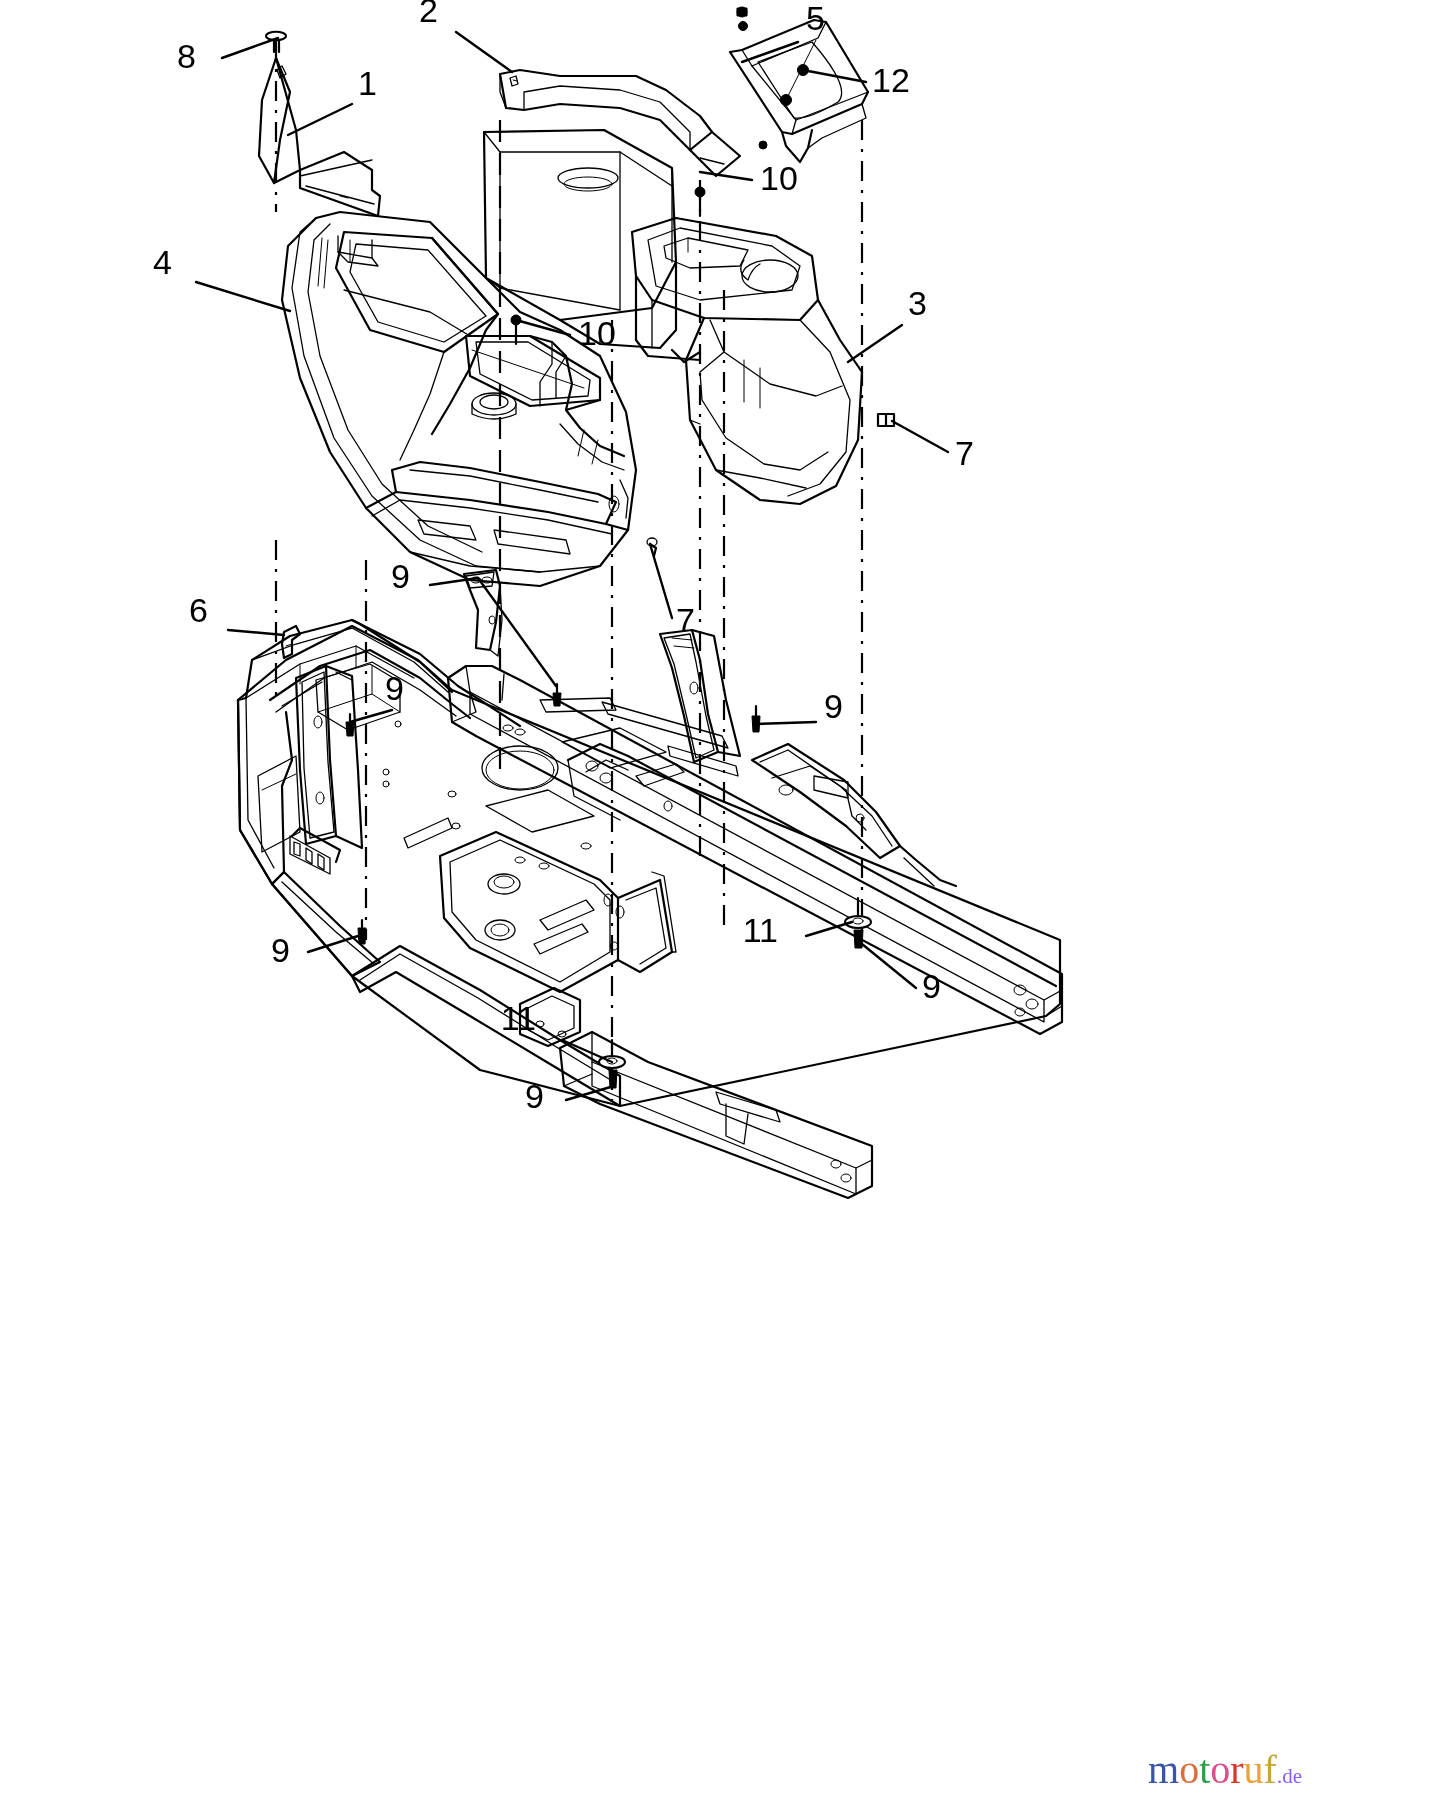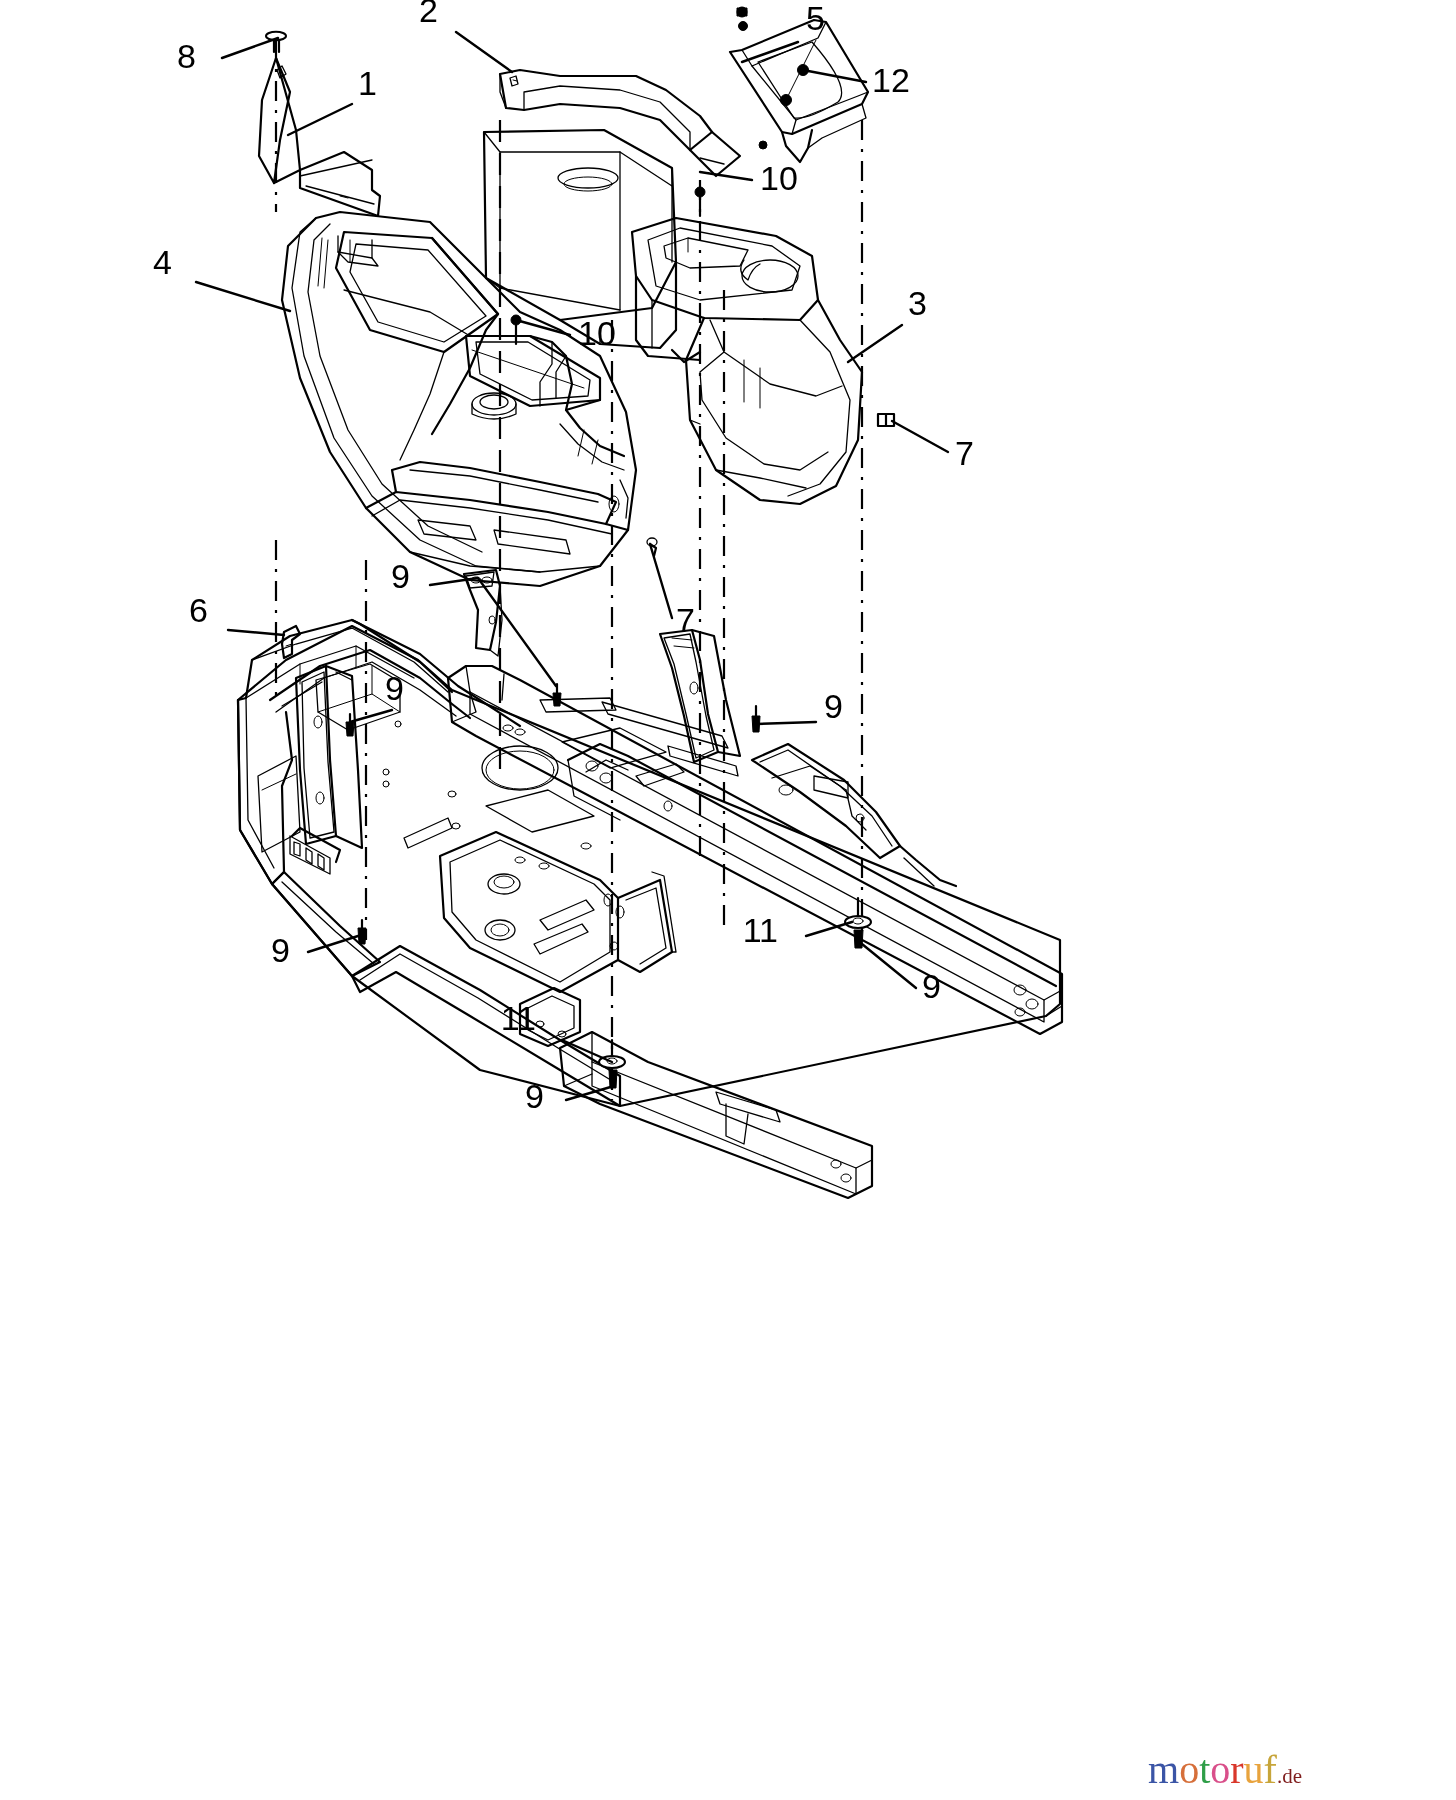--- a/index.html
+++ b/index.html
@@ -12,21 +12,21 @@
   .ln-hair{fill:none;stroke:#000;stroke-width:1;stroke-linejoin:round;stroke-linecap:round;}
   .leader{fill:none;stroke:#000;stroke-width:2.4;stroke-linecap:round;}
   .axis{fill:none;stroke:#000;stroke-width:2.2;stroke-dasharray:20 9 3 9;stroke-linecap:butt;}
   .axis2{fill:none;stroke:#000;stroke-width:2.2;stroke-dasharray:22 11;stroke-linecap:butt;}
   .solidfill{fill:#000;stroke:#000;stroke-width:1;}
   .whitefill{fill:#fff;stroke:#000;stroke-width:2;}
   #logo{position:absolute;left:1148px;top:1748px;width:290px;height:44px;
         font-family:"Liberation Serif",serif;font-size:40px;line-height:44px;white-space:nowrap;}
   #logo .l1{color:#3b55a6;} #logo .l2{color:#d66f3a;} #logo .l3{color:#2f9e48;}
   #logo .l4{color:#d94f8a;} #logo .l5{color:#d9372b;} #logo .l6{color:#e8a33d;}
-  #logo .l7{color:#c7a53a;} #logo .de{color:#7f1d1d;font-size:21px;text-align:right;}
+  #logo .l7{color:#c7a53a;} #logo .de{color:#8b5cf6;font-size:21px;text-align:right;}
 </style>
 </head>
 <body>
 
 <div id="sheet">
 
   <svg id="diagram" viewBox="0 0 1456 1800">
 
     <g>
       <path class="axis" d="M 276 40 L 276 212"></path>

